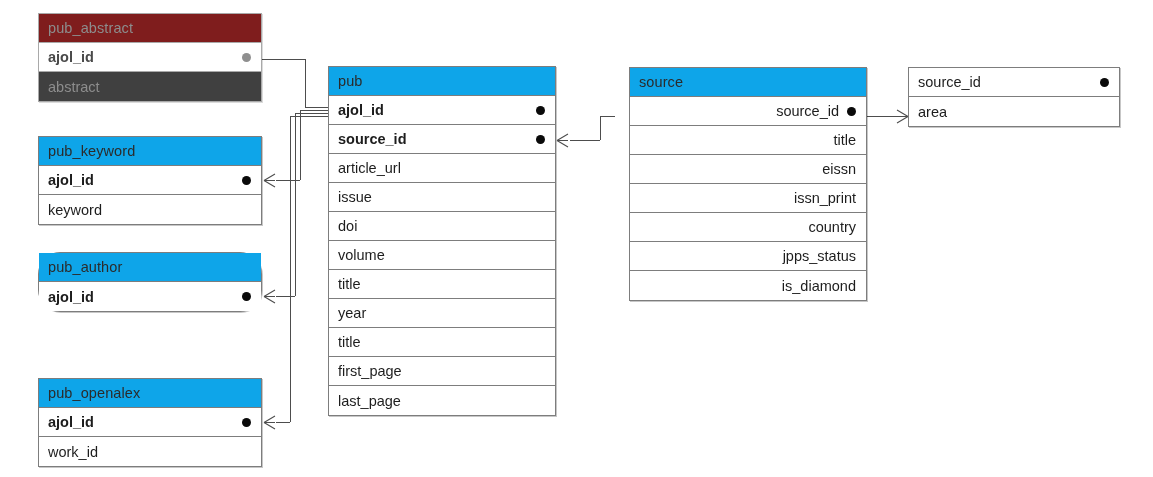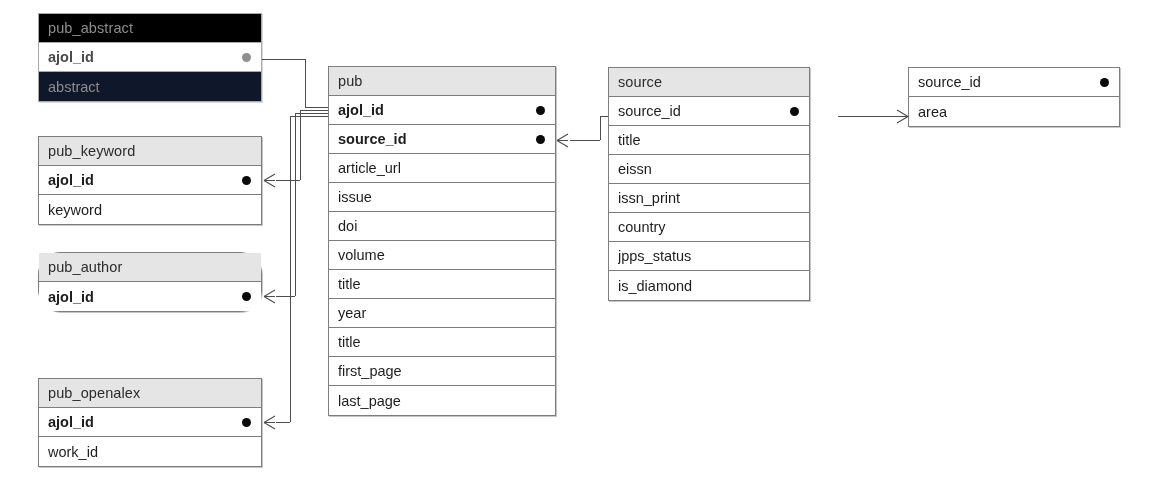--- a/index.html
+++ b/index.html
@@ -22,21 +22,21 @@
   .entity {
     position: absolute;
     box-sizing: border-box;
     border: 1px solid #7d7d7d;
     background: #ffffff;
     box-shadow: 1px 1px 0 rgba(0,0,0,0.22);
   }
   .entity .title-row {
     box-sizing: border-box;
     height: 29px;
-    background: #e5e5e5;
+    background: #0ea5e9;
     border-bottom: 1px solid #7d7d7d;
     display: flex;
     align-items: center;
     padding-left: 9px;
     font-size: 14.5px;
     color: #2b2b2b;
     letter-spacing: 0.1px;
   }
   .entity .attr-row {
     box-sizing: border-box;
@@ -69,28 +69,28 @@
     background: #0a0a0a;
     margin-left: 8px;
   }
 
   
   .entity.faded {
     border-color: #a9a9a9;
     box-shadow: 1px 1px 0 rgba(0,0,0,0.14);
   }
   .entity.faded .title-row {
-    background: #000000;
+    background: #7f1d1d;
     border-bottom-color: #a9a9a9;
     color: #8d8d8d;
   }
   .entity.faded .attr-row {
     border-bottom-color: #a9a9a9;
     color: #8d8d8d;
-    background: #0f172a;
+    background: #404040;
   }
   .entity.faded .attr-row.active {
     background: #ffffff;
     color: #4a4a4a;
   }
   .entity.faded .attr-row.active .attr-label {
     font-weight: bold;
   }
   .entity.faded .key-dot {
     background: #8f8f8f;
@@ -246,21 +246,21 @@
       <span class="attr-label">title</span>
     </div>
     <div class="attr-row">
       <span class="attr-label">first_page</span>
     </div>
     <div class="attr-row">
       <span class="attr-label">last_page</span>
     </div>
   </div>
 
-  <div class="entity" style="left:608px; top:67px; width:202px;">
+  <div class="entity" style="left:629px; top:67px; width:238px;text-align:right;">
     <div class="title-row">source</div>
     <div class="attr-row key">
       <span class="attr-label" style="font-weight:normal;">source_id</span>
       <span class="key-dot"></span>
     </div>
     <div class="attr-row">
       <span class="attr-label">title</span>
     </div>
     <div class="attr-row">
       <span class="attr-label">eissn</span>

